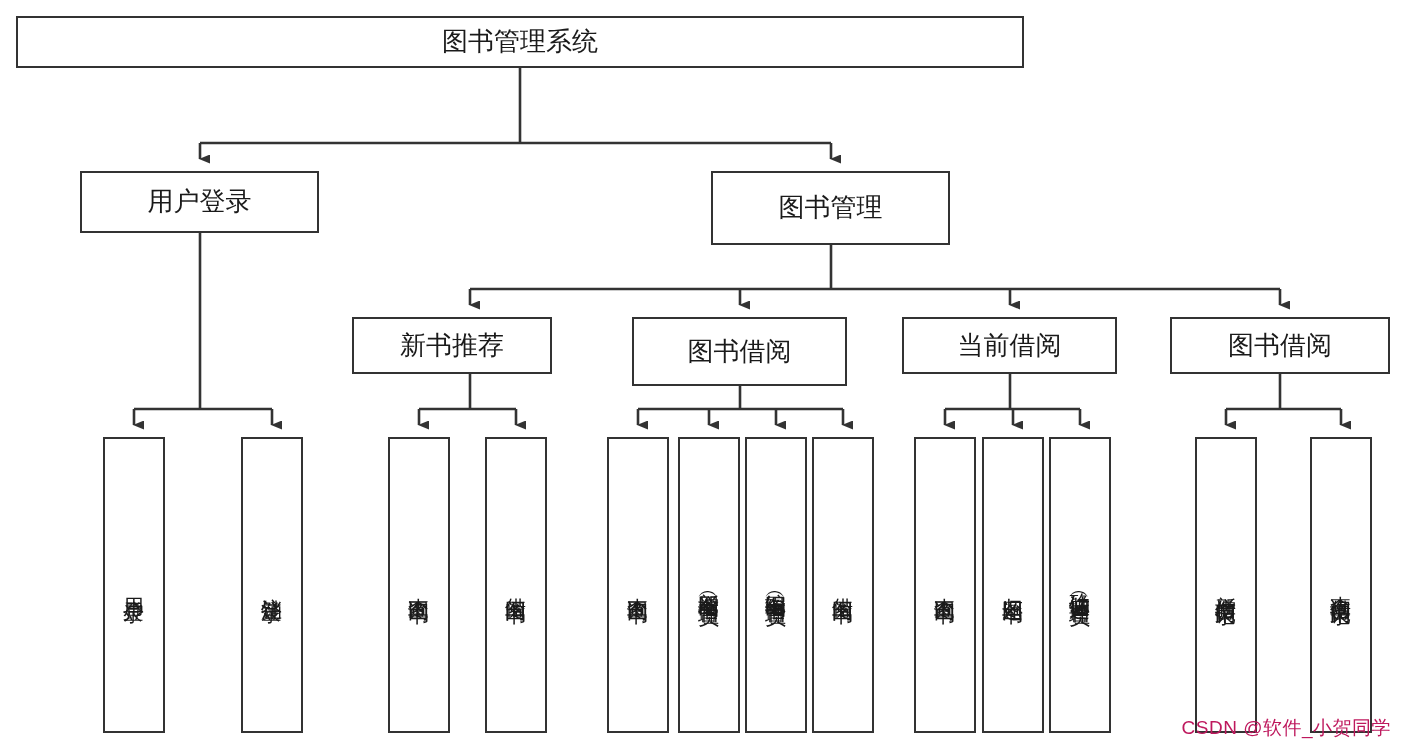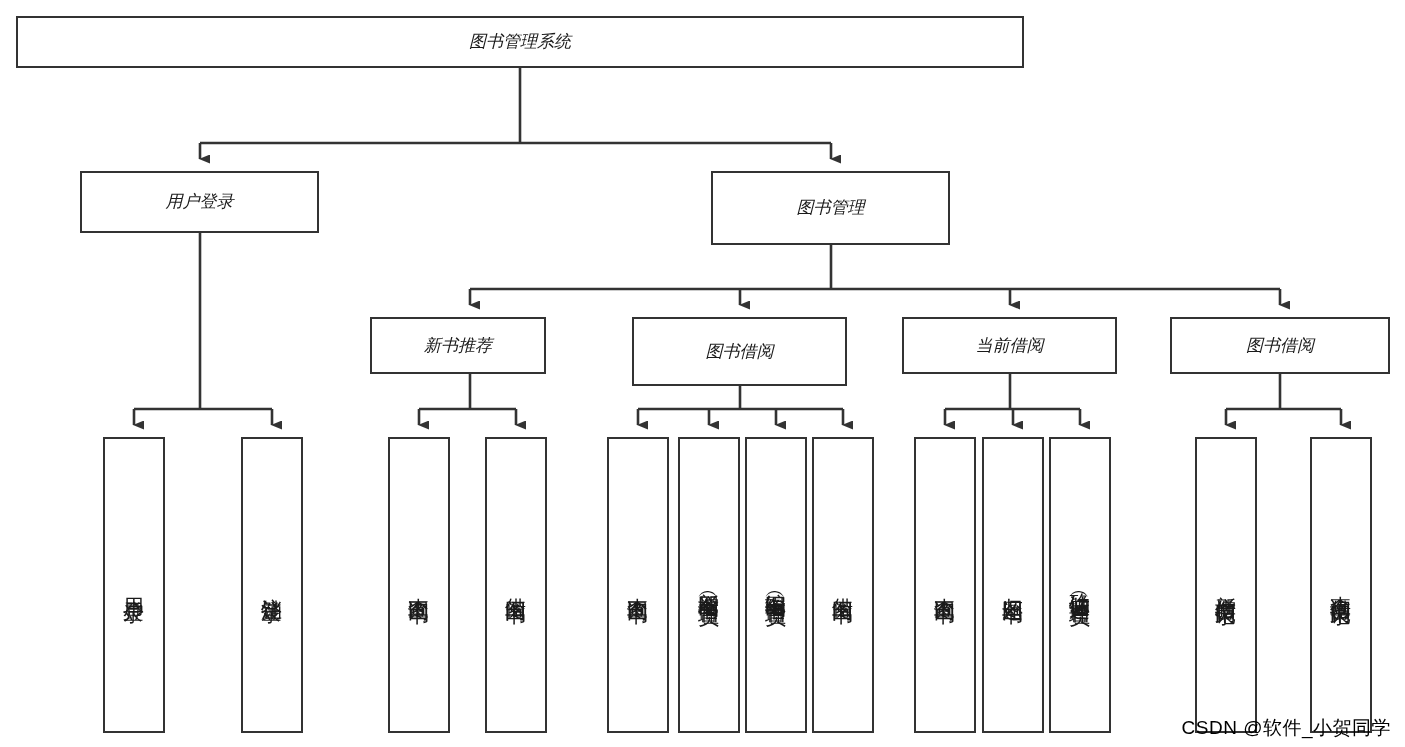--- a/index.html
+++ b/index.html
@@ -39,42 +39,41 @@
     color: #1a1a1a;
     z-index: 2;
   }
   .node .label {
     display: block;
     text-align: center;
     line-height: 1.15;
     white-space: nowrap;
   }
   .node.horizontal .label {
-    font-size: 17px;
-    font-style: italic;
+    font-size: 26px;
   }
   .node.vertical {
     align-items: center;
     justify-content: center;
   }
   .node.vertical .label {
     writing-mode: vertical-rl;
     text-orientation: upright;
     font-size: 21px;
     letter-spacing: 2px;
     line-height: 1;
     white-space: nowrap;
     max-height: 276px;
   }
   .watermark {
     position: absolute;
     right: 14px;
     bottom: 6px;
     font-size: 19px;
-    color: #000000;
+    color: #be185d;
     letter-spacing: 0.5px;
     z-index: 3;
     white-space: nowrap;
     font-family: "Liberation Sans", "DejaVu Sans", sans-serif;
   }
 </style>
 </head>
 <body>
 
 <div id="diagram-root">
@@ -124,21 +123,21 @@
   <div id="node-layer">
       <div class="node horizontal" style="left: 16px; top: 16px; width: 1008px; height: 52px;">
         <span class="label">图书管理系统</span>
       </div>
       <div class="node horizontal" style="left: 80px; top: 171px; width: 239px; height: 62px;">
         <span class="label">用户登录</span>
       </div>
       <div class="node horizontal" style="left: 711px; top: 171px; width: 239px; height: 74px;">
         <span class="label">图书管理</span>
       </div>
-      <div class="node horizontal" style="left: 370px; top: 317px; width: 176px; height: 57px;">
+      <div class="node horizontal" style="left: 352px; top: 317px; width: 200px; height: 57px;">
         <span class="label">新书推荐</span>
       </div>
       <div class="node horizontal" style="left: 632px; top: 317px; width: 215px; height: 69px;">
         <span class="label">图书借阅</span>
       </div>
       <div class="node horizontal" style="left: 902px; top: 317px; width: 215px; height: 57px; justify-content: center;">
         <span class="label">当前借阅</span>
       </div>
       <div class="node horizontal" style="left: 1170px; top: 317px; width: 220px; height: 57px;">
         <span class="label">图书借阅</span>

